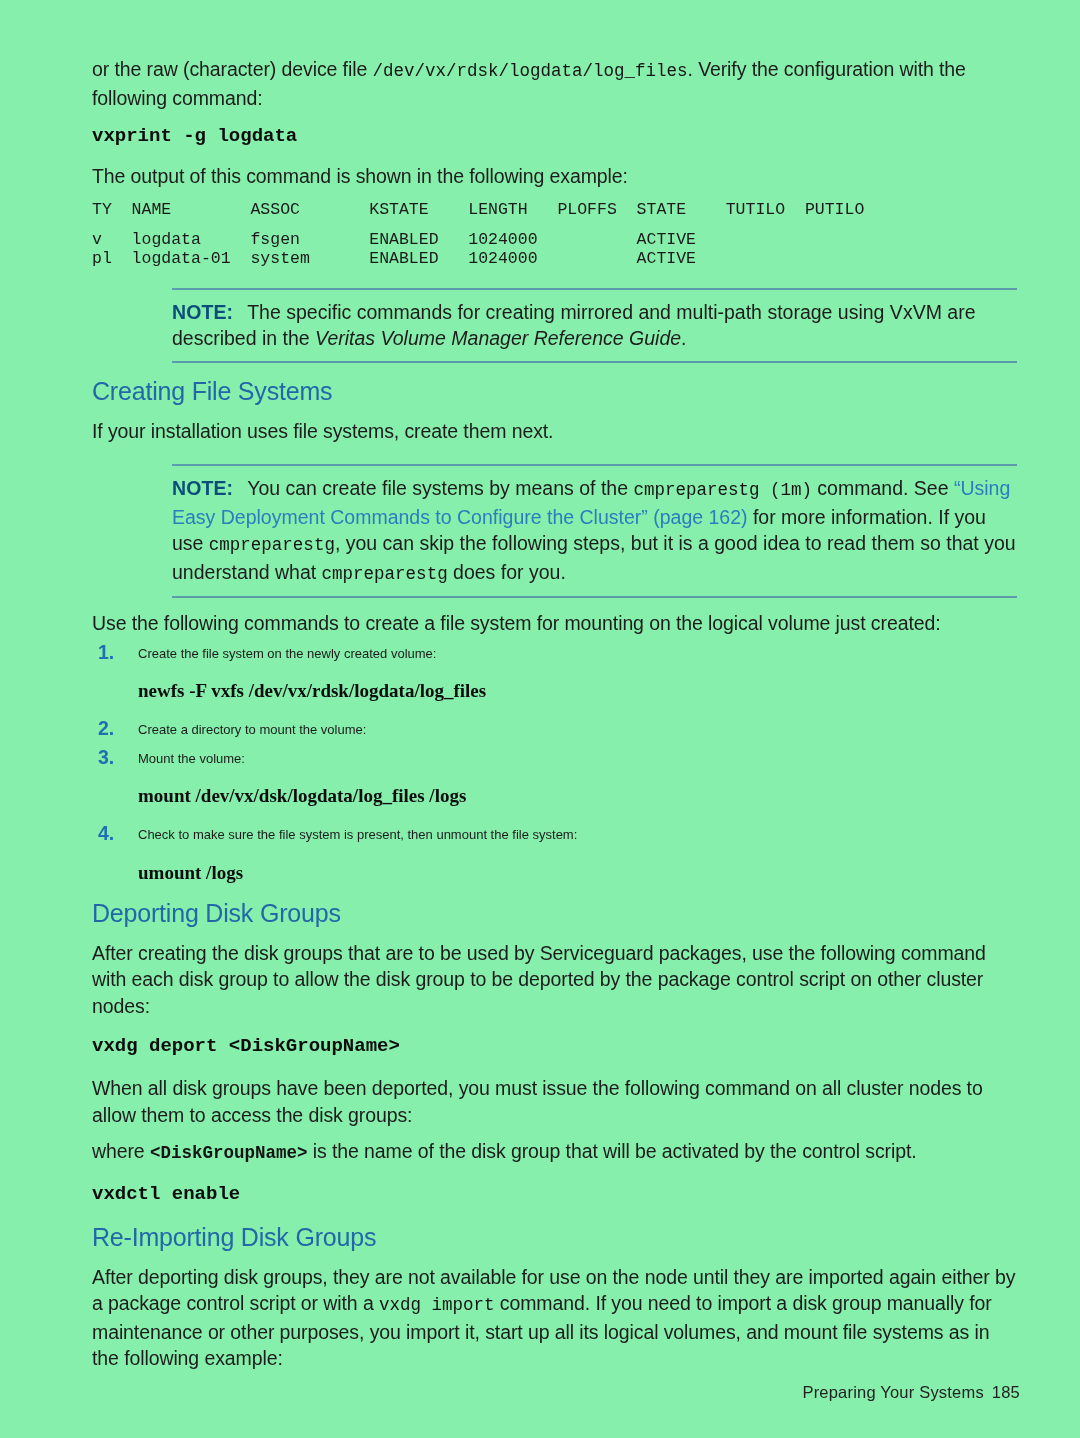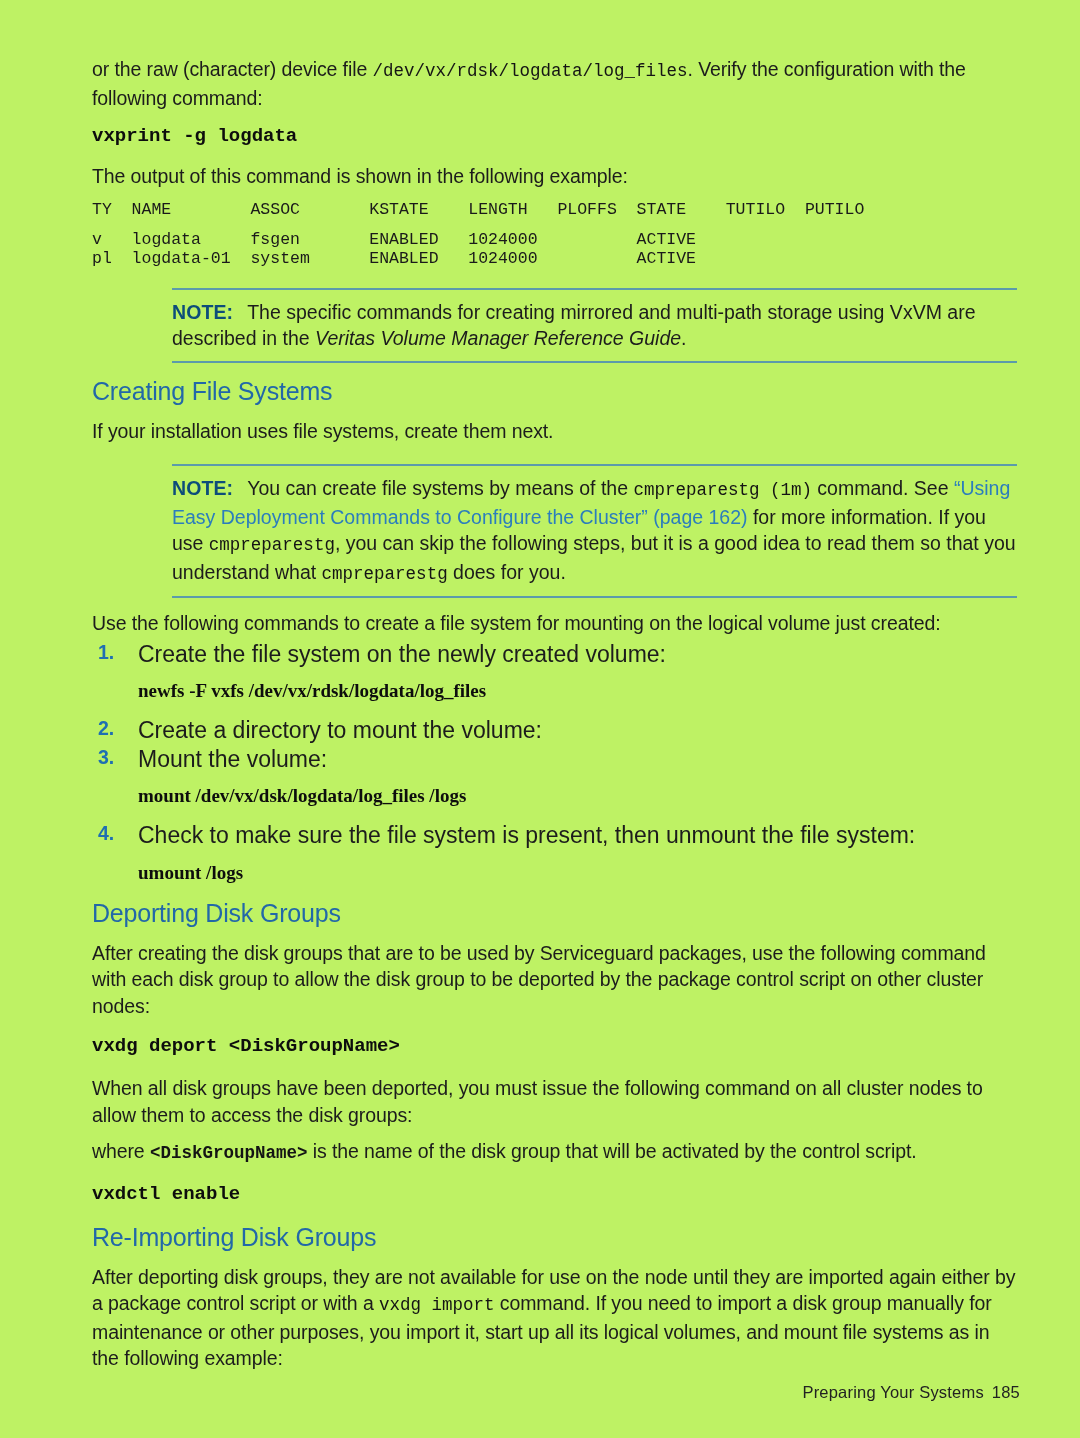--- a/index.html
+++ b/index.html
@@ -9,21 +9,21 @@
     background: #ffffff;
   }
   body {
     font-family: "Liberation Sans", sans-serif;
     color: #1a1a1a;
   }
   #page {
     position: relative;
     width: 1080px;
     height: 1438px;
-    background: #bef264;
+    background: #86efac;
     overflow: hidden;
   }
 
   
   .content {
     position: absolute;
     left: 92px;
     top: 56px;
     width: 928px;
   }
@@ -116,21 +116,21 @@
   }
   ol.steps > li > .num {
     position: absolute;
     left: 6px;
     top: 0;
     font-weight: bold;
     font-size: 19.5px;
     color: #1f6fb2;
   }
   ol.steps > li > .txt {
-    font-size: 23px;
+    font-size: 13px;
     line-height: 26.5px;
     color: #1c1c1c;
   }
   ol.steps > li > .cmd { margin: 13px 0 15px 0; font-family: Liberation Serif, serif; }
 
   
   .footer {
     position: absolute;
     right: 60px;
     bottom: 36px;

